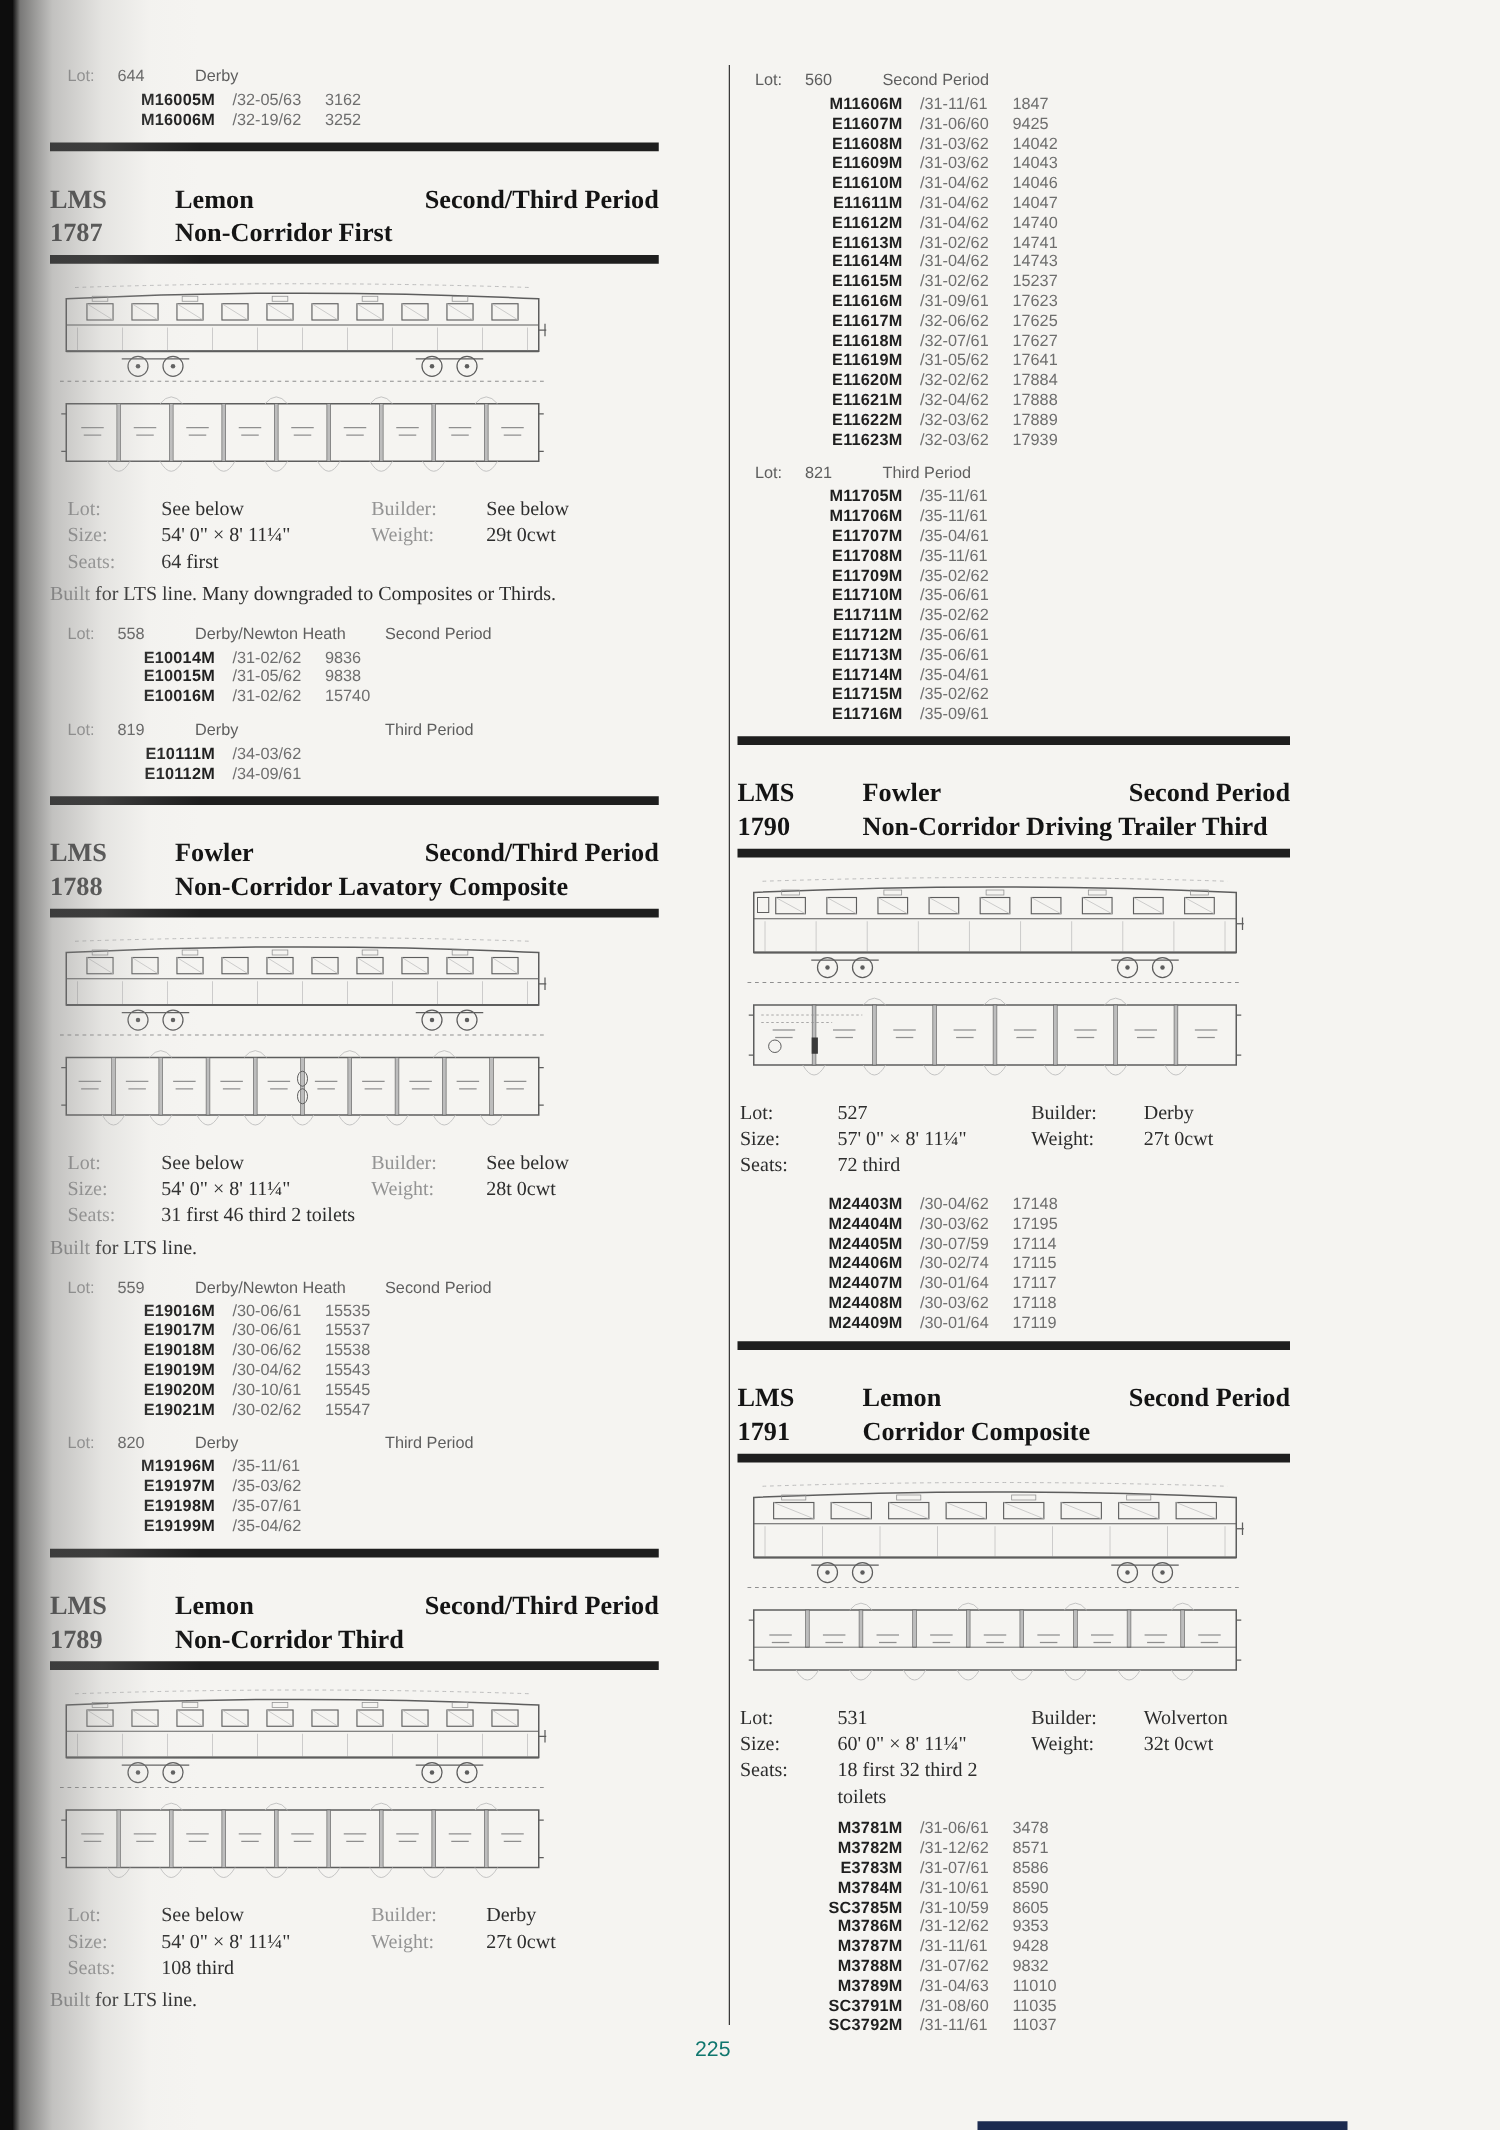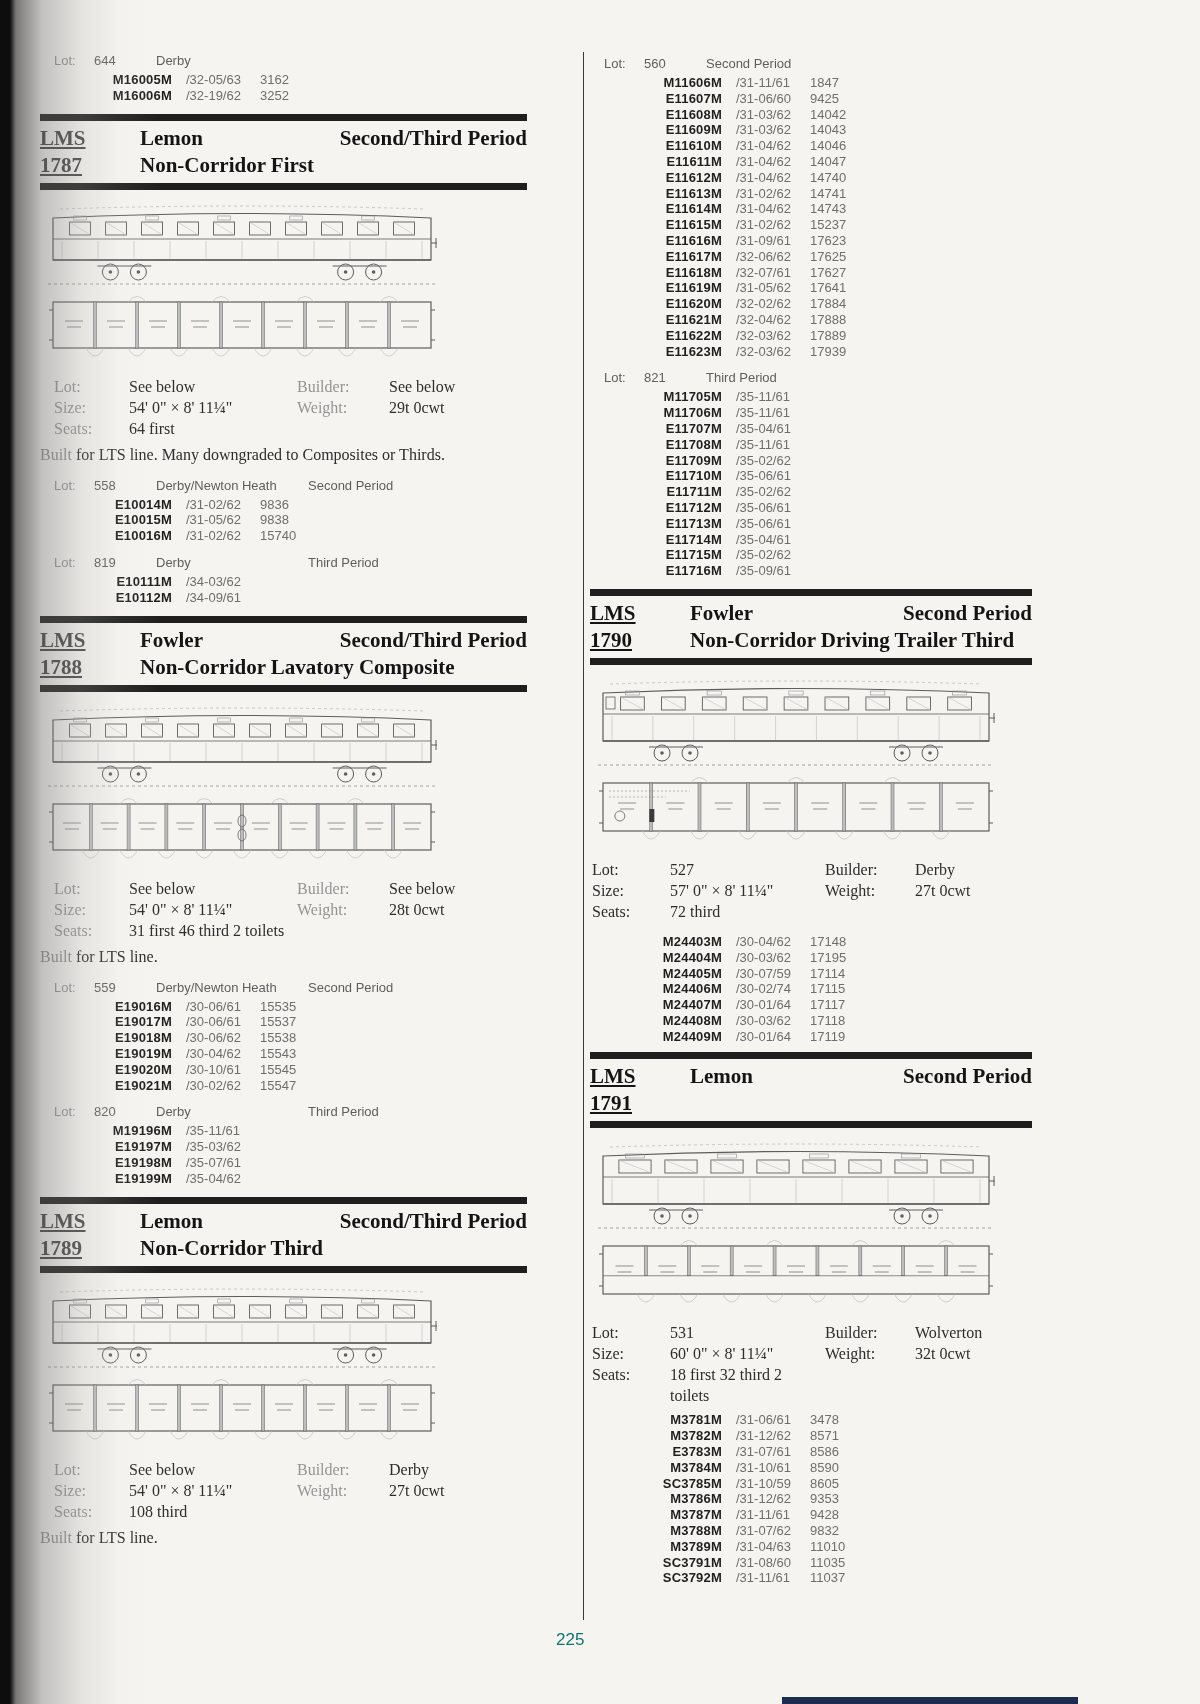--- a/index.html
+++ b/index.html
@@ -28,23 +28,23 @@
   .cr-num{width:82px;text-align:right;font-weight:bold;color:#1f1f1f;letter-spacing:.2px;}
   .cr-date{width:74px;margin-left:14px;color:#6e6e6e;}
   .cr-diag{color:#6e6e6e;}
 
   
   .sec{margin:8px 0 4px 0;}
   .bar{height:7px;background:#1e1e1e;}
   .sec-head{margin:4px 0;}
   .sec-row{display:flex;align-items:baseline;font-family:"Liberation Serif",serif;
            font-weight:bold;font-size:21px;line-height:27px;color:#141414;}
-  .sec-co{width:100px;flex:none;text-decoration:underline;}
+  .sec-co{width:100px;flex:none;}
   .sec-designer{flex:1;}
-  .sec-period{flex:none;}
+  .sec-period{flex:none;margin-top:21px;}
   .col-left .sec-co{color:#454545;filter:blur(.5px);}
 
   
   svg.coach{display:block;margin:10px 0 2px 6px;}
   svg.coach + svg.coach{margin-top:4px;}
 
   
   .info{display:grid;font:16px/21px "Liberation Serif",serif;color:#2d2d2d;margin:8px 0 6px 0;}
   .col-left .info{margin-left:14px;grid-template-columns:75px 168px 92px auto;}
   .col-right .info{margin-left:2px;grid-template-columns:78px 155px 90px auto;}
@@ -983,20 +983,21 @@
     <section class="sec">
       <div class="bar"></div>
       <div class="sec-head">
         <div class="sec-row">
           <span class="sec-co">LMS</span>
           <span class="sec-designer">Lemon</span>
           <span class="sec-period">Second Period</span>
         </div>
         <div class="sec-row">
           <span class="sec-co">1791</span>
+          <span class="sec-designer">Corridor Composite</span>
         </div>
       </div>
       <div class="bar"></div>
       <svg class="coach" width="400" height="92">
           <path d="M14 9 Q200 3 386 9" fill="none" stroke="#bdbdbd" stroke-width="0.8" stroke-dasharray="3 3"></path>
           <line x1="2" y1="90" x2="398" y2="90" stroke="#8f8f8f" stroke-width="0.8" stroke-dasharray="3 3"></line>
           <path d="M7 66 L7 18 Q200 9 393 18 L393 66 Z" fill="none" stroke="#5d5d5d" stroke-width="1.2"></path>
           <line x1="7" y1="39" x2="393" y2="39" stroke="#5d5d5d" stroke-width="0.8"></line>
           <rect x="22.900000000000002" y="22" width="32.199999999999996" height="13" fill="none" stroke="#5d5d5d" stroke-width="0.9"></rect>
           <line x1="22.900000000000002" y1="22" x2="55.099999999999994" y2="35" stroke="#bdbdbd" stroke-width="0.6"></line>

